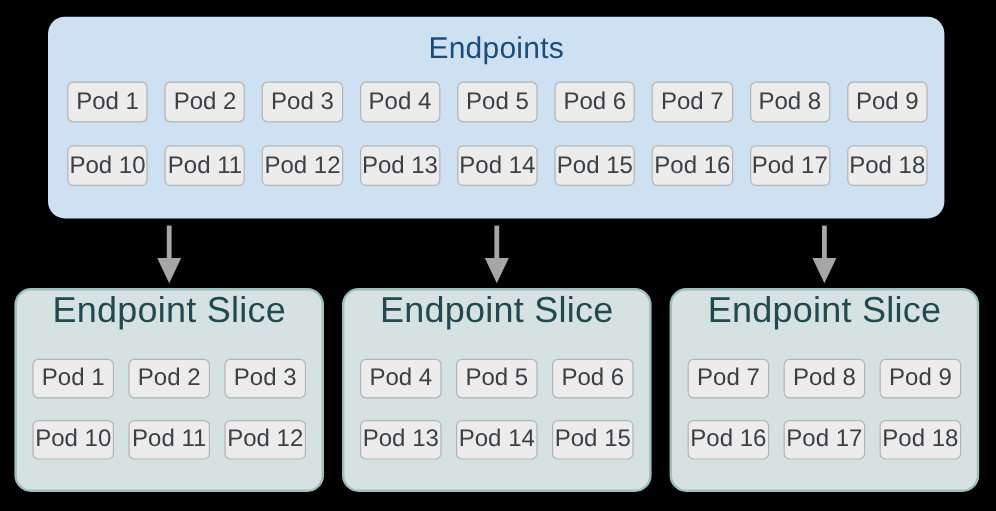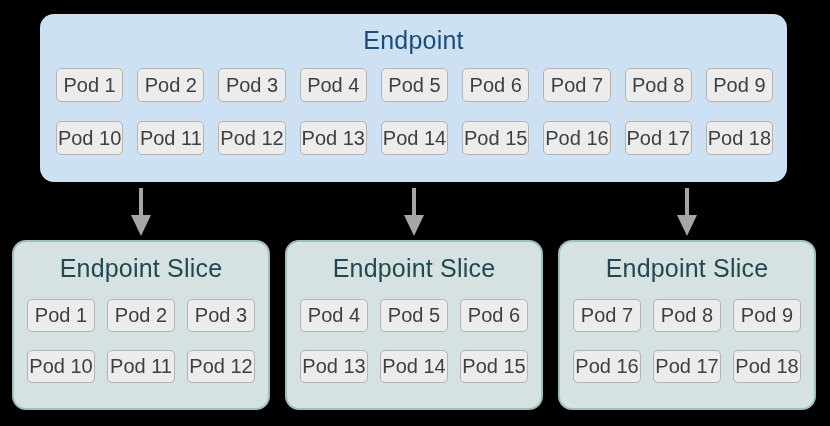--- a/index.html
+++ b/index.html
@@ -95,23 +95,22 @@
     background: var(--slice-box-fill, #d5e2e1);
     border: 2px solid var(--slice-box-border, #9fbdbb);
     border-radius: 14px;
     box-sizing: border-box;
   }
   .slice-1 { left: 12px; }
   .slice-2 { left: 285px; }
   .slice-3 { left: 558px; }
   .slice-box .box-title {
     margin: 0;
-    padding-top: 12px;
     text-align: center;
-    font-size: 25px;
+    font-size: 30px;
     font-weight: 500;
     color: var(--slice-title-text, #21494f);
     letter-spacing: 0.2px;
   }
   .slice-box .pod-grid {
     position: absolute;
     left: 13px;
     right: 13px;
     top: 57px;
     display: grid;
@@ -120,21 +119,21 @@
     column-gap: 12px;
     row-gap: 18px;
   }
 </style>
 </head>
 <body>
 
 <div class="stage">
 
   <section class="endpoints-box">
-    <h2 class="box-title">Endpoint</h2>
+    <h2 class="box-title">Endpoints</h2>
     <div class="pod-grid">
         <div class="pod">Pod 1</div>
         <div class="pod">Pod 2</div>
         <div class="pod">Pod 3</div>
         <div class="pod">Pod 4</div>
         <div class="pod">Pod 5</div>
         <div class="pod">Pod 6</div>
         <div class="pod">Pod 7</div>
         <div class="pod">Pod 8</div>
         <div class="pod">Pod 9</div>

